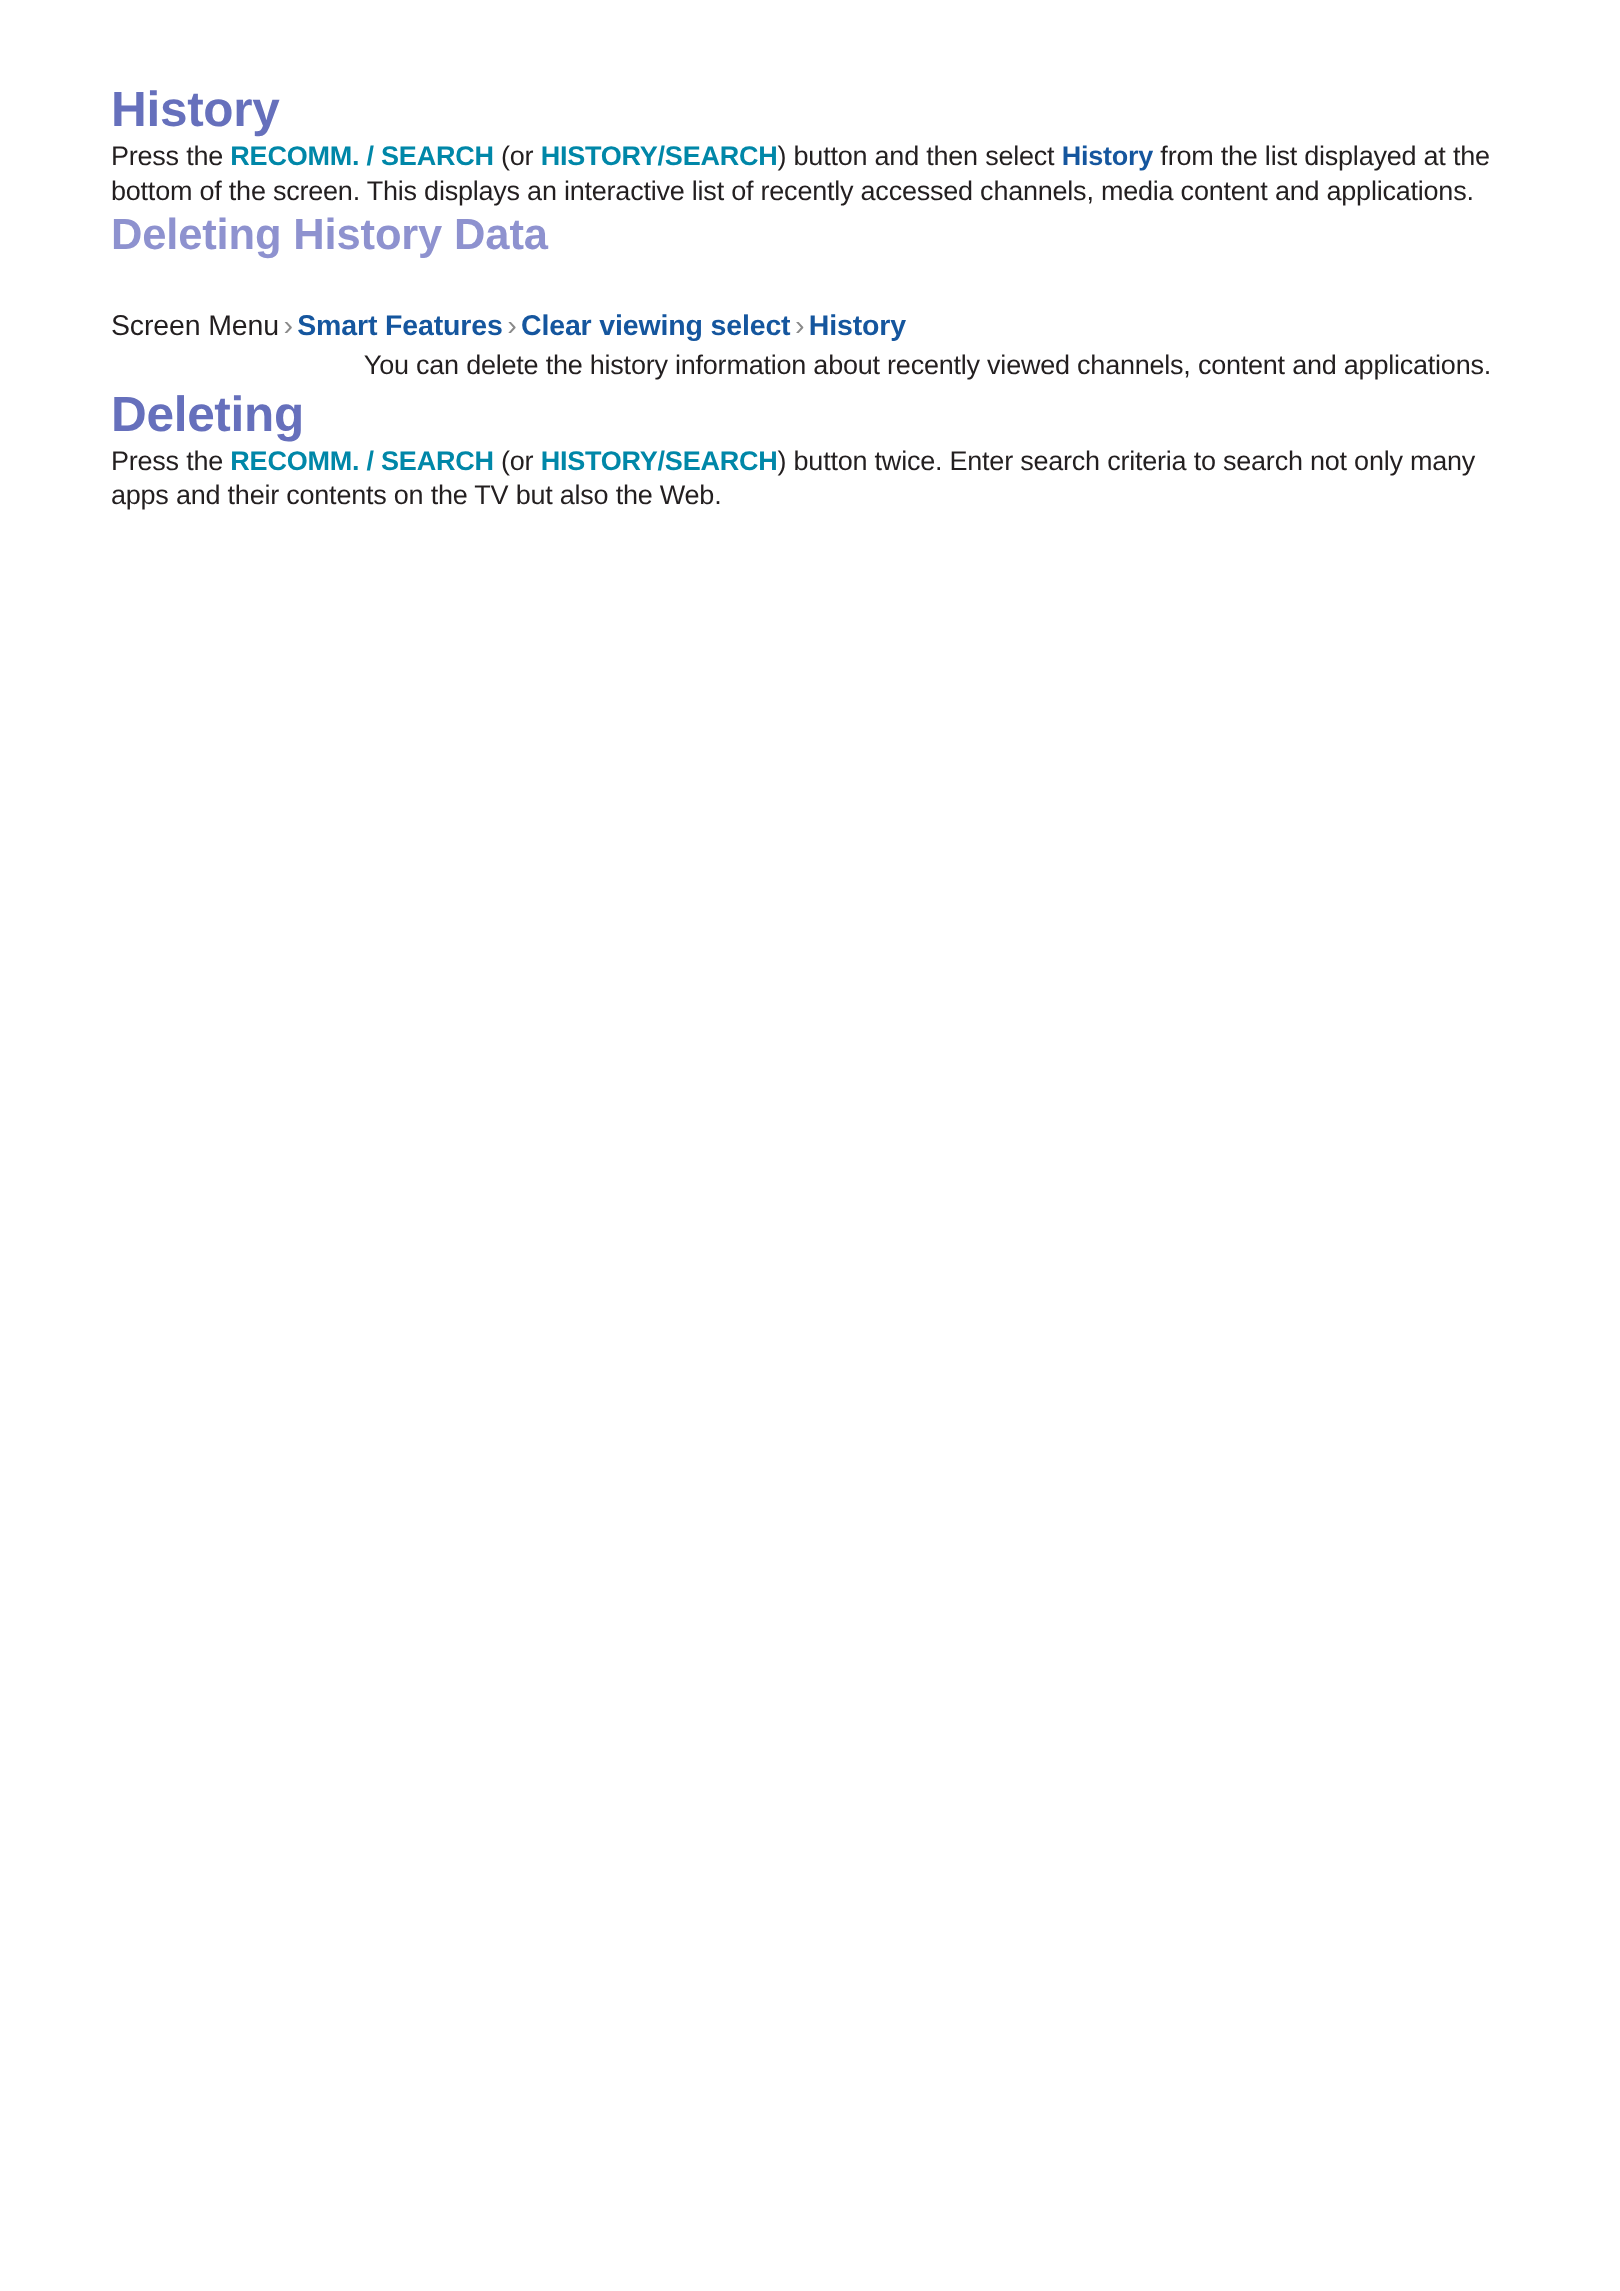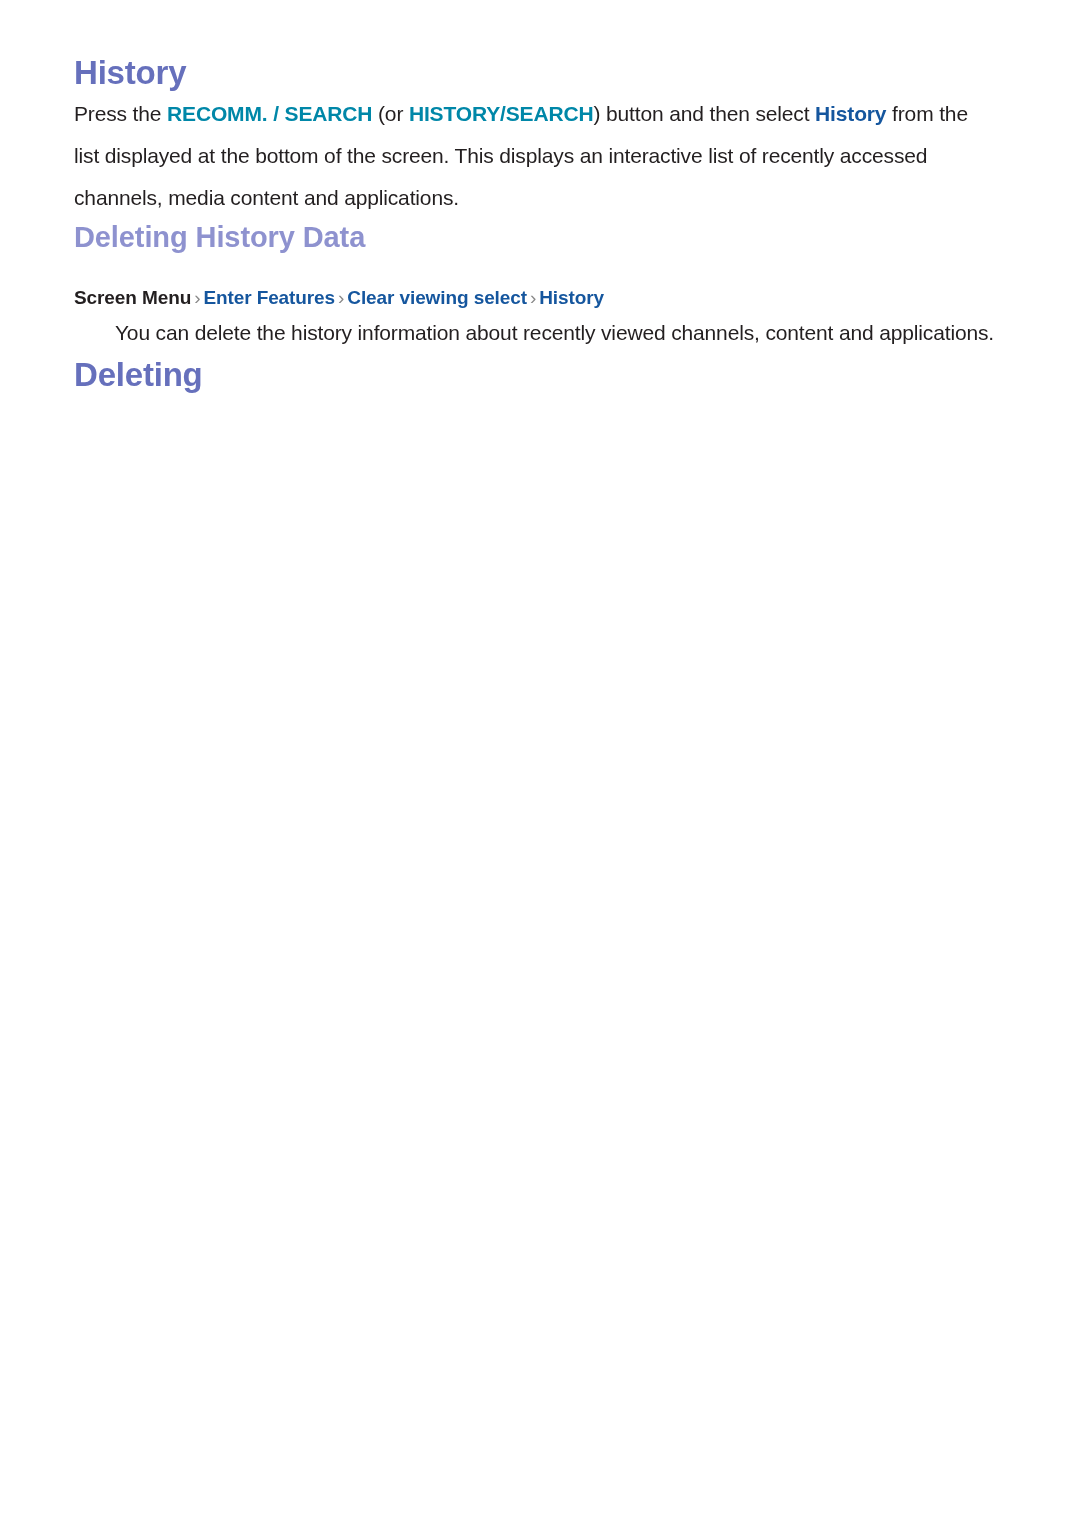--- a/index.html
+++ b/index.html
@@ -45,22 +45,22 @@
     font-size: 29px;
     font-weight: bold;
     color: #8e92cf;
     margin: 0;
     padding: 0;
     line-height: 1.3;
     letter-spacing: -0.1px;
   }
 
   p.body-text {
-    font-size: 21px;
-    line-height: 42px;
+    font-size: 18px;
+    line-height: 23px;
     color: #231f20;
     margin: 0;
     padding: 0;
     letter-spacing: -0.15px;
   }
 
   .btn-name {
     color: #0087a8;
     font-weight: bold;
   }
@@ -73,21 +73,21 @@
   .breadcrumb {
     font-size: 19px;
     line-height: 28px;
     font-weight: bold;
     color: #231f20;
     letter-spacing: -0.1px;
   }
 
   .breadcrumb .crumb-root {
     color: #231f20;
-    font-weight: bold;
+    font-weight: normal;
   }
 
   .breadcrumb .crumb-link {
     color: #15569e;
     font-weight: bold;
   }
 
   .breadcrumb .crumb-sep {
     color: #8a8a8a;
     font-weight: normal;
@@ -108,21 +108,22 @@
 
 <div class="page">
   <div class="content">
 
     <h1 class="section-title blk-title-history">History</h1>
 
     <p class="body-text blk-para-1"><span>Press the </span><span class="btn-name">RECOMM. / SEARCH</span><span> (or </span><span class="btn-name">HISTORY/SEARCH</span><span>) button and then select </span><span class="menu-ref">History</span><span> from the list displayed at the bottom of the screen. This displays an interactive list of recently accessed channels, media content and applications.</span></p>
 
     <h2 class="sub-title blk-sub-deleting">Deleting History Data</h2>
 
-    <div class="breadcrumb blk-breadcrumb"><span class="crumb-root">Screen Menu</span><span class="crumb-sep">›</span><span class="crumb-link">Enter Features</span><span class="crumb-sep">›</span><span class="crumb-link">Clear viewing select</span><span class="crumb-sep">›</span><span class="crumb-link">History</span></div>
+    <div class="breadcrumb blk-breadcrumb"><span class="crumb-root">Screen Menu</span><span class="crumb-sep">›</span><span class="crumb-link">Smart Features</span><span class="crumb-sep">›</span><span class="crumb-link">Clear viewing select</span><span class="crumb-sep">›</span><span class="crumb-link">History</span></div>
 
     <p class="body-text blk-para-2">You can delete the history information about recently viewed channels, content and applications.</p>
 
     <h1 class="section-title blk-title-searching">Deleting</h1>
 
+    <p class="body-text blk-para-3"><span>Press the </span><span class="btn-name">RECOMM. / SEARCH</span><span> (or </span><span class="btn-name">HISTORY/SEARCH</span><span>) button twice. Enter search criteria to search not only many apps and their contents on the TV but also the Web.</span></p>
 
   </div>
 </div>
 
 </body></html>

